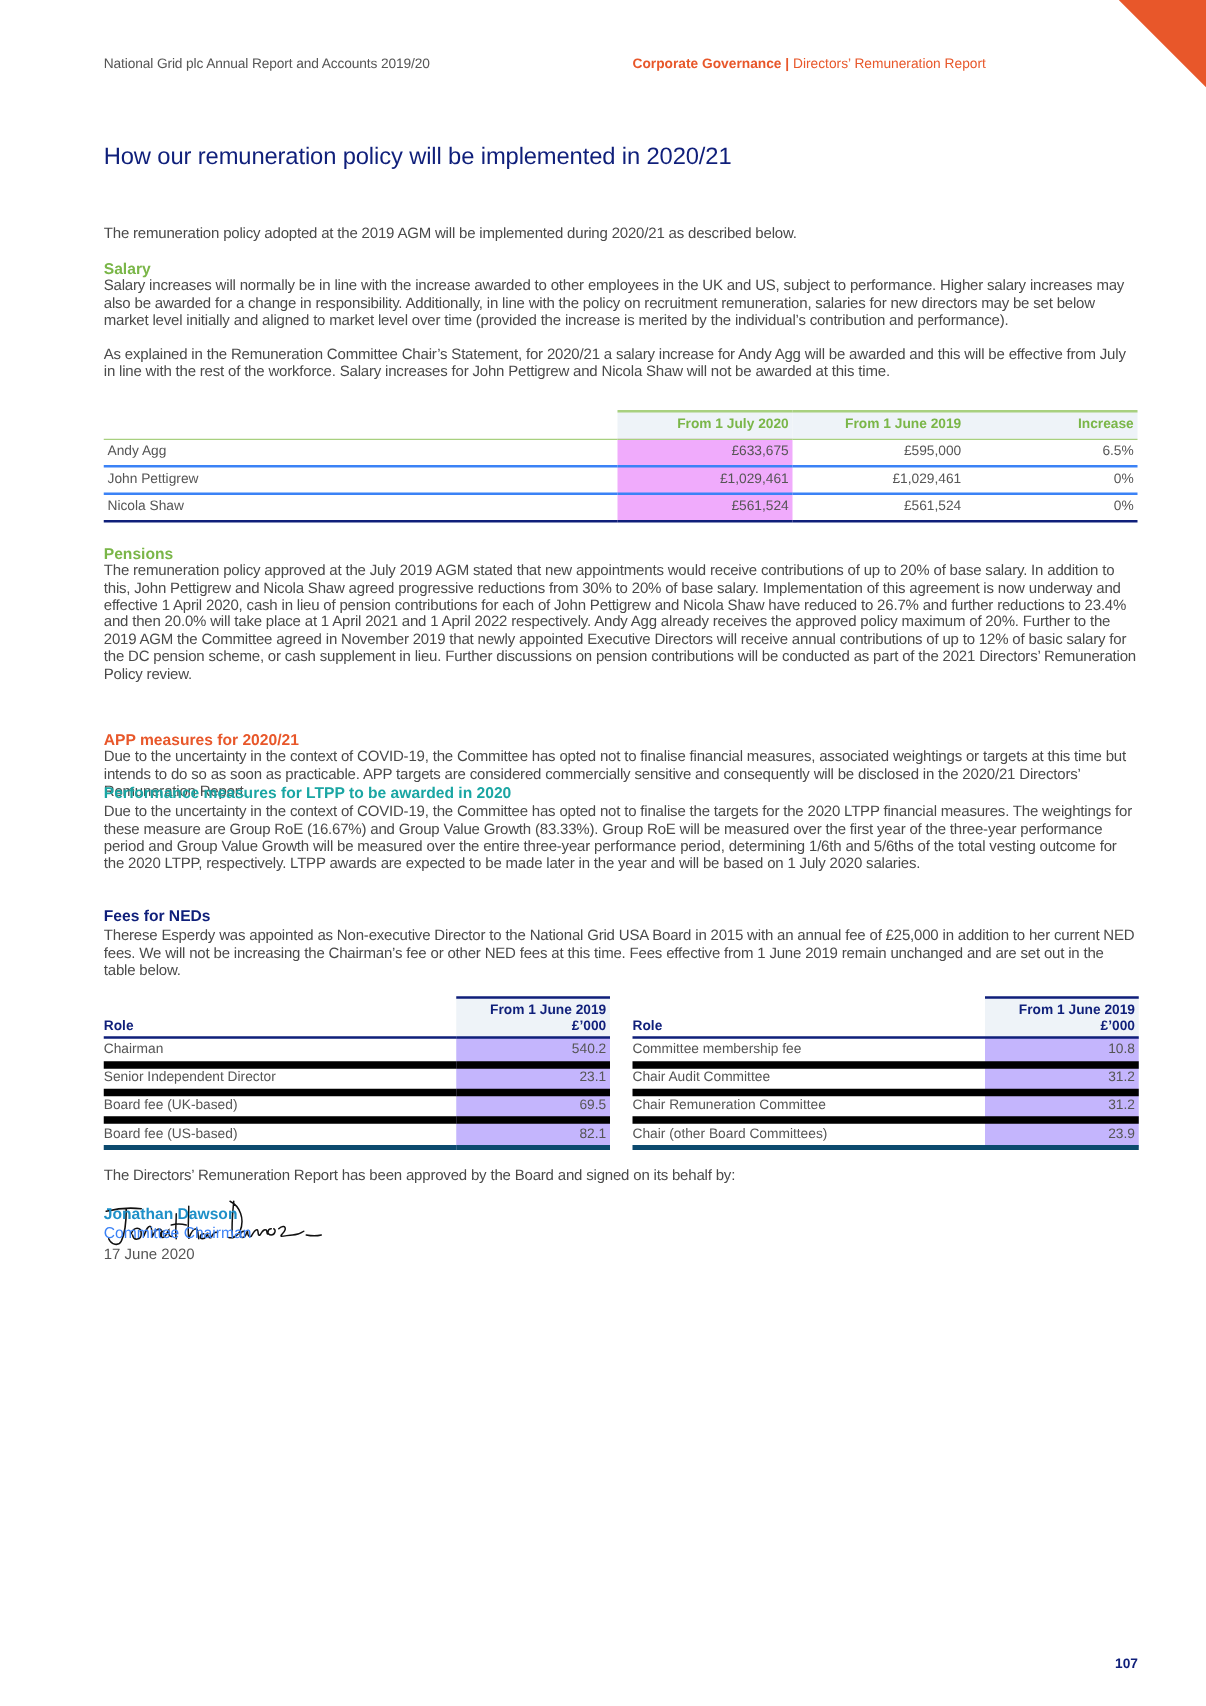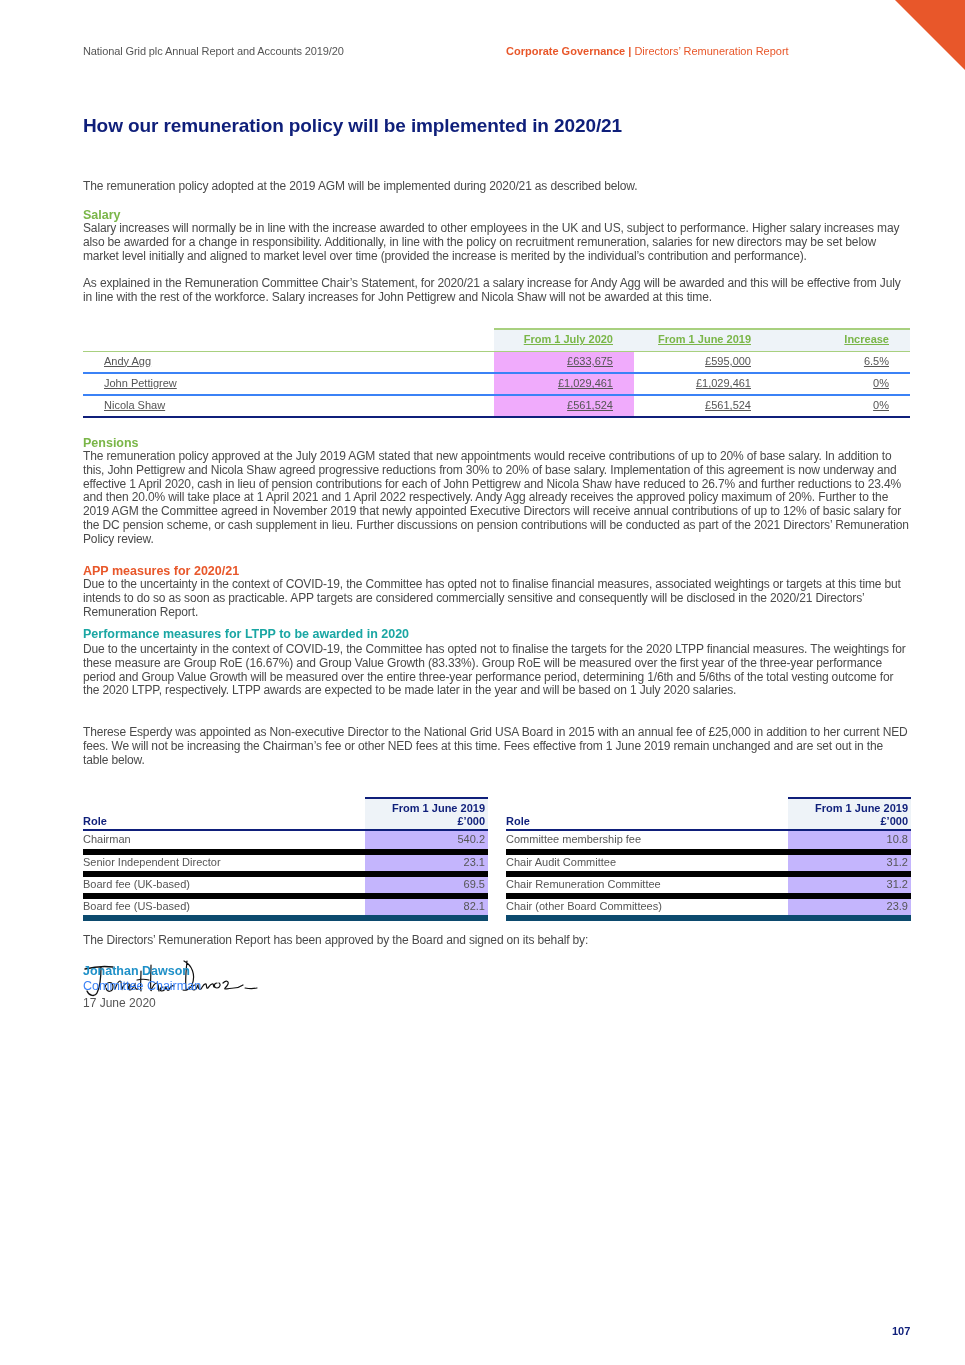--- a/index.html
+++ b/index.html
@@ -22,53 +22,53 @@
       position: absolute; left: 506px; top: 45px;
       font-size: 11px; color: #e8572a;
     }
     .hdr-right .strong { font-weight: bold; }
     .corner {
       position: absolute; right: 0; top: 0; width: 70px; height: 70px;
     }
 
     h1.title {
       position: absolute; left: 83px; top: 119px;
-      font-size: 19px; font-weight: bold; color: #0f1f7a;
+      font-size: 19px; font-weight: normal; color: #0f1f7a;
       letter-spacing: -0.1px;
     }
 
     .block { position: absolute; left: 83px; width: 827px; }
     .p { color: #4a4a4a; font-size: 12px; line-height: 13.8px; letter-spacing: -0.15px; }
     .h-green { color: #7ab648; font-weight: bold; font-size: 12.5px; line-height: 14px; }
     .h-orange { color: #e8572a; font-weight: bold; font-size: 12.5px; line-height: 14px; }
     .h-teal { color: #1aa6a3; font-weight: bold; font-size: 12.5px; line-height: 14px; margin-bottom: 2px; }
     .h-navy { color: #0f1f7a; font-weight: bold; font-size: 12.5px; line-height: 14px; margin-bottom: 2px; }
 
     
     table { border-collapse: collapse; width: 100%; font-size: 11px; }
-    .sal-table td, .sal-table th { height: 22px; padding: 0 21px; text-decoration: underline; }
+    .sal-table td, .sal-table th { height: 22px; padding: 0 3px; }
     .sal-table th { color: #7ab648; font-weight: bold; text-align: right; font-size: 11px; }
     .sal-table thead tr th.tinted { background: #eef3f8; border-top: 2px solid #a8d07f; }
     .sal-table thead tr { border-bottom: 1.5px solid #a8d07f; }
     .sal-table tbody tr { border-bottom: 2px solid #3b82f6; }
     .sal-table tbody tr:last-child { border-bottom: 2px solid #0f1f7a; }
     .sal-table td { color: #555; }
     .sal-table td.num { text-align: right; }
     .sal-table td.tint { background: #f0abfc; }
 
     
     .fee-wrap { position: absolute; top: 797px; width: 405px; }
     .fee-table th { color: #0f1f7a; font-weight: bold; font-size: 11px; vertical-align: bottom; padding: 3px 3px 2px 0; line-height: 12.5px; }
     .fee-table th.role { text-align: left; }
     .fee-table th.val { text-align: right; background: #eef3f8; border-top: 2px solid #0f1f7a; width: 123px; }
     .fee-table thead tr { border-bottom: 2px solid #0f1f7a; }
     .fee-table td { height: 22px; color: #555; font-size: 11px; padding: 0 3px 0 0; }
     .fee-table td.val { text-align: right; background: #c4b5fd; }
     .fee-table tbody tr { border-bottom: 6px solid #000000; }
-    .fee-table tbody tr:last-child { border-bottom: 6px solid #0c4a6e; }
+    .fee-table tbody tr:last-child { border-bottom: 4px solid #0c4a6e; }
 
     .sig-name { color: #1e90c8; font-weight: bold; font-size: 12.5px; }
     .sig-role { color: #3b82f6; font-size: 12.5px; line-height: 14px; }
     .sig-date { color: #555; font-size: 12px; margin-top: 4px; }
 
     .page-num {
       position: absolute; left: 892px; top: 1325px;
       color: #0f1f7a; font-weight: bold; font-size: 11px;
     }
   </style>
@@ -124,31 +124,32 @@
       </tr>
     </tbody>
   </table>
 </div>
 
 <div class="block" style="top:436px;">
   <div class="h-green">Pensions</div>
   <div class="p">The remuneration policy approved at the July 2019 AGM stated that new appointments would receive contributions of up to 20% of base salary. In addition to this, John Pettigrew and Nicola Shaw agreed progressive reductions from 30% to 20% of base salary. Implementation of this agreement is now underway and effective 1 April 2020, cash in lieu of pension contributions for each of John Pettigrew and Nicola Shaw have reduced to 26.7% and further reductions to 23.4% and then 20.0% will take place at 1 April 2021 and 1 April 2022 respectively. Andy Agg already receives the approved policy maximum of 20%. Further to the 2019 AGM the Committee agreed in November 2019 that newly appointed Executive Directors will receive annual contributions of up to 12% of basic salary for the DC pension scheme, or cash supplement in lieu. Further discussions on pension contributions will be conducted as part of the 2021 Directors’ Remuneration Policy review.</div>
 </div>
 
-<div class="block" style="top:564px;">
+<div class="block" style="top:585px;">
   <div class="h-orange">APP measures for 2020/21</div>
   <div class="p">Due to the uncertainty in the context of COVID-19, the Committee has opted not to finalise financial measures, associated weightings or targets at this time but intends to do so as soon as practicable. APP targets are considered commercially sensitive and consequently will be disclosed in the 2020/21 Directors’ Remuneration Report.</div>
 </div>
 
 <div class="block" style="top:627px;">
   <div class="h-teal">Performance measures for LTPP to be awarded in 2020</div>
   <div class="p">Due to the uncertainty in the context of COVID-19, the Committee has opted not to finalise the targets for the 2020 LTPP financial measures. The weightings for these measure are Group RoE (16.67%) and Group Value Growth (83.33%). Group RoE will be measured over the first year of the three-year performance period and Group Value Growth will be measured over the entire three-year performance period, determining 1/6th and 5/6ths of the total vesting outcome for the 2020 LTPP, respectively. LTPP awards are expected to be made later in the year and will be based on 1 July 2020 salaries.</div>
 </div>
 
 <div class="block" style="top:726px;">
+  <div class="h-navy">Fees for NEDs</div>
   <div class="p">Therese Esperdy was appointed as Non-executive Director to the National Grid USA Board in 2015 with an annual fee of £25,000 in addition to her current NED fees. We will not be increasing the Chairman’s fee or other NED fees at this time. Fees effective from 1 June 2019 remain unchanged and are set out in the table below.</div>
 </div>
 
 <div class="fee-wrap" style="left:83px;">
   <table class="fee-table">
     <thead>
       <tr>
         <th class="role">Role</th>
         <th class="val">
           <div>From 1 June 2019</div>

